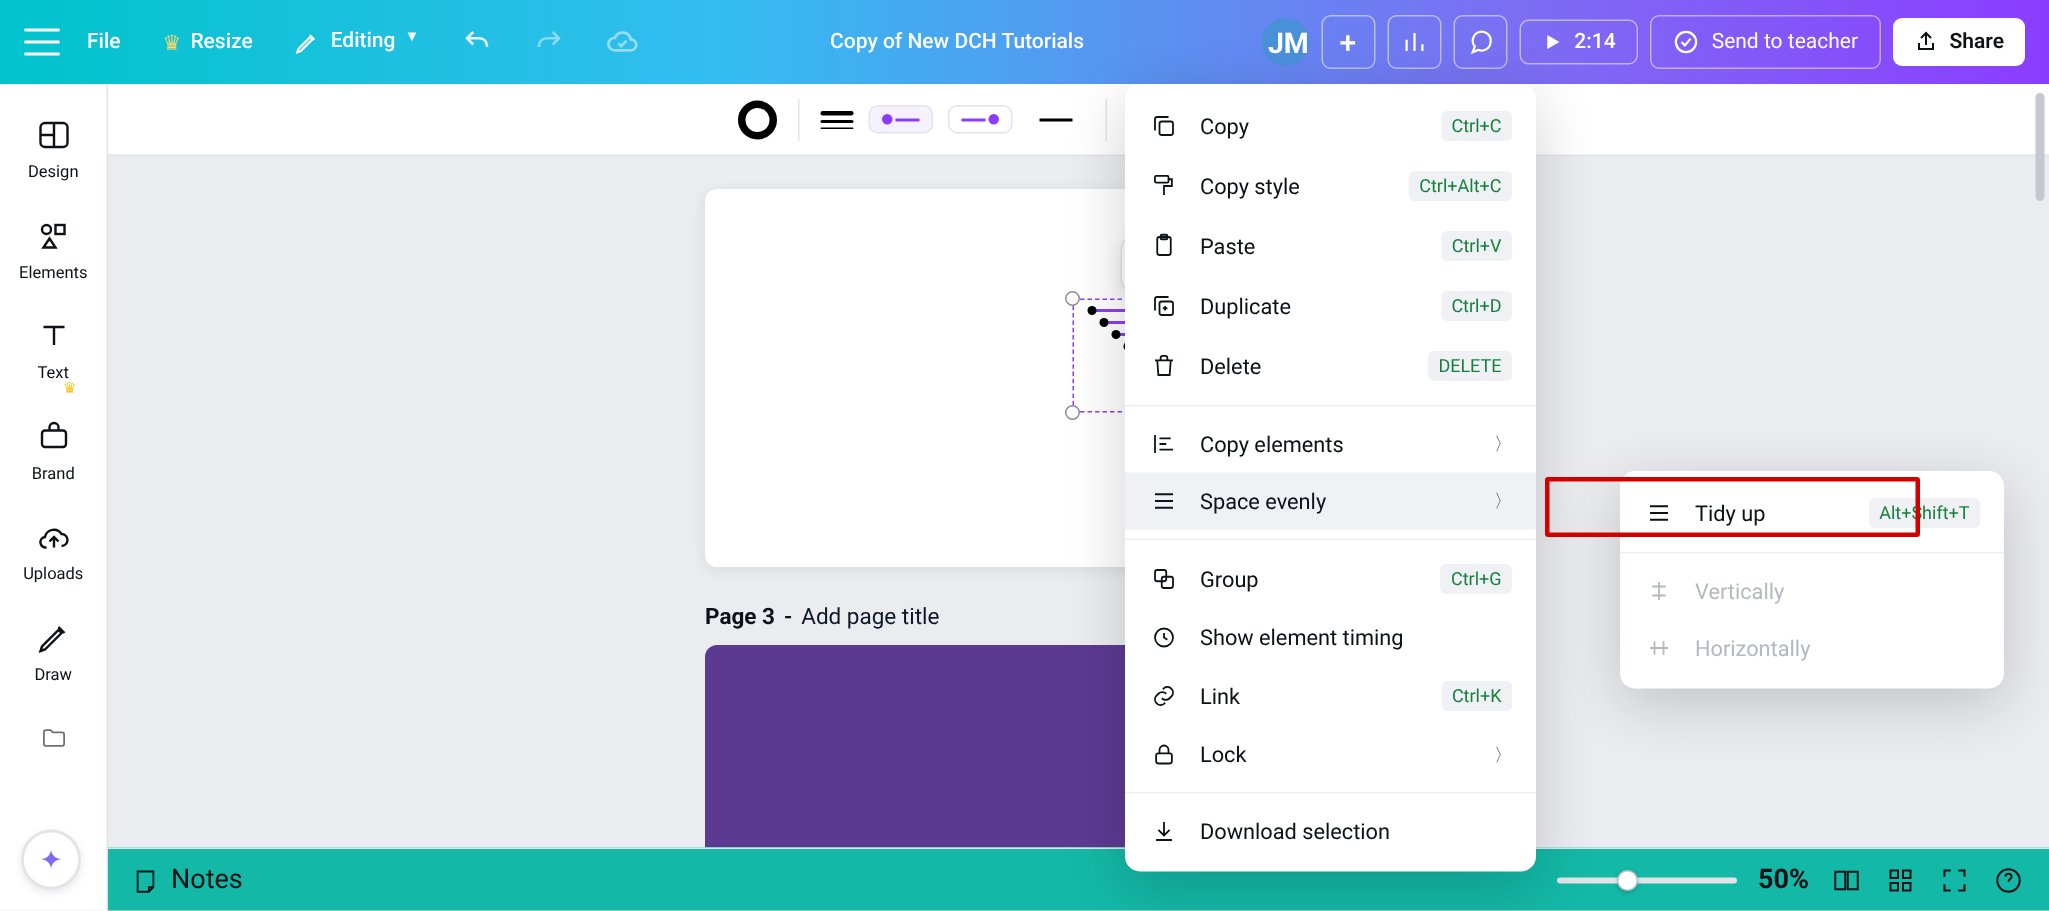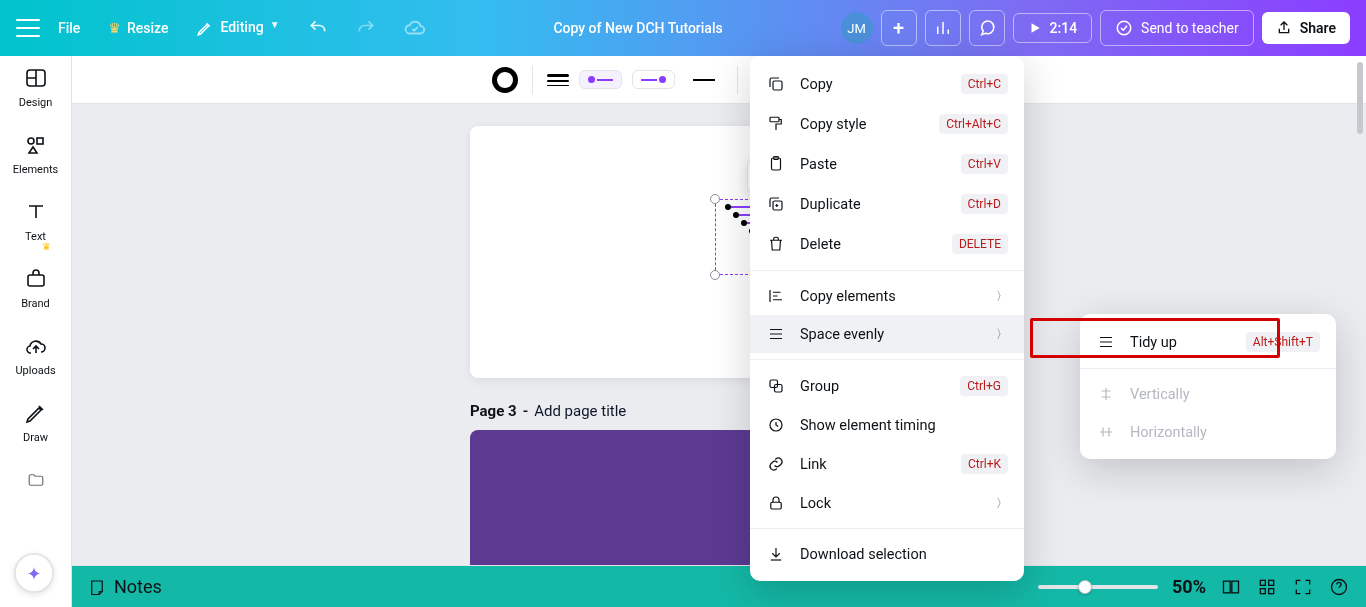--- a/index.html
+++ b/index.html
@@ -8,28 +8,28 @@
   
   .topbar{height:56px;display:flex;align-items:center;padding:0 16px;gap:8px;
     background:linear-gradient(90deg,#00c4cc 0%,#33bdf0 35%,#7d6cf3 75%,#8b3dff 100%);color:#fff;font-size:14px;font-weight:500}
   .hamburger{width:24px;height:18px;display:flex;flex-direction:column;justify-content:space-between;cursor:pointer}
   .hamburger span{height:2px;background:#fff;border-radius:2px}
   .tbitem{display:flex;align-items:flex-start;gap:6px;padding:8px 10px;border-radius:4px;cursor:pointer}
   .crown{color:#ffd66b;font-size:14px}
   .chev{font-size:10px;opacity:.9}
   .tbspacer{flex:1}
   .doctitle{font-weight:500}
-  .avatar{width:32px;height:32px;border-radius:50%;background:#4a90d9;display:flex;align-items:center;justify-content:center;font-weight:400;font-size:13px}
+  .avatar{width:32px;height:32px;border-radius:50%;background:#4a90d9;display:flex;align-items:center;justify-content:flex-end;font-weight:700;font-size:19px}
   .sqbtn{width:36px;height:36px;border:1px solid rgba(255,255,255,.5);border-radius:6px;display:flex;align-items:center;justify-content:center;cursor:pointer}
   .playbtn{display:flex;align-items:center;gap:8px;border:1px solid rgba(255,255,255,.5);border-radius:6px;padding:6px 14px;cursor:pointer}
   .sendbtn{display:flex;align-items:center;gap:8px;border:1px solid rgba(255,255,255,.5);border-radius:6px;padding:8px 14px;cursor:pointer;font-weight:400}
   .sharebtn{display:flex;align-items:center;gap:8px;background:#fff;color:#0d1216;border-radius:6px;padding:8px 14px;cursor:pointer;font-weight:600}
 
   
-  .sidebar{position:absolute;left:0;top:56px;bottom:0;width:72px;background:#fff;border-right:1px solid #e3e4e8;display:flex;flex-direction:column;align-items:flex-end;padding-top:0;gap:4px}
+  .sidebar{position:absolute;left:0;top:56px;bottom:0;width:72px;background:#fff;border-right:1px solid #e3e4e8;display:flex;flex-direction:column;align-items:flex-end;padding-top:12px;gap:4px}
   .sbitem{display:flex;flex-direction:column;align-items:center;gap:6px;padding:10px 0;width:100%;cursor:pointer;font-size:11px;color:#0d1216}
   .sbitem .ic{height:24px;display:flex;align-items:center;justify-content:center}
   .sbitem .crownbadge{position:absolute;margin-left:22px;margin-top:-26px;font-size:10px;color:#ffbf00}
   .magicbtn{position:absolute;left:14px;bottom:14px;width:40px;height:40px;border-radius:50%;background:#fff;border:2px solid #e3e4e8;display:flex;align-items:center;justify-content:center;cursor:pointer;box-shadow:0 2px 6px rgba(0,0,0,.1)}
   .magicbord{position:absolute;inset:-2px;border-radius:50%;background:conic-gradient(#00c4cc,#8b3dff,#ff5eb4,#00c4cc);z-index:-1}
 
   
   .ribbon{position:absolute;left:72px;right:0;top:56px;height:48px;background:#fff;border-bottom:1px solid #e3e4e8;display:flex;align-items:center;padding:0 14px;gap:10px}
   .rcirc{width:26px;height:26px;border:5px solid #000;border-radius:50%}
   .rdiv{width:1px;height:28px;background:#e3e4e8;margin:0 4px}
@@ -66,21 +66,21 @@
   .page2hdr .sp{flex:1}
   .page2hdr .ic{width:26px;height:26px;display:flex;align-items:center;justify-content:center;color:#545a64}
   .page2{position:absolute;left:398px;top:326px;width:540px;height:200px;background:#5c3a92;border-radius:8px}
 
   
   .ctxmenu{position:absolute;left:750px;top:56px;width:274px;background:#fff;border-radius:10px;box-shadow:0 10px 40px rgba(0,0,0,.18);padding:8px 0;font-size:14.5px;z-index:50}
   .mrow{display:flex;align-items:center;gap:14px;padding:10px 16px;cursor:pointer}
   .mrow:hover,.mrow.hover{background:#f0f1f5}
   .mrow .mic{width:20px;display:flex;justify-content:center;color:#0d1216}
   .mrow .mlab{flex:1}
-  .mrow .kbd{font-size:12px;background:#f0f1f5;color:#b91c1c;padding:3px 7px;border-radius:4px}
+  .mrow .kbd{font-size:12px;background:#f0f1f5;color:#15803d;padding:3px 7px;border-radius:4px}
   .mrow .sub{color:#545a64;font-size:12px}
   .msep{height:1px;background:#eceef1;margin:6px 0}
 
   .submenu{position:absolute;left:1080px;top:314px;width:256px;background:#fff;border-radius:10px;box-shadow:0 10px 40px rgba(0,0,0,.18);padding:8px 0;font-size:14.5px;z-index:60}
   .highlightbox{position:absolute;left:1030px;top:318px;width:250px;height:40px;border:3px solid #d40000;z-index:70;pointer-events:none;border-radius:2px}
   .disabled{color:#b5b8c1}
 
   
   .footer{position:absolute;left:72px;right:0;bottom:0;height:42px;background:#14b8a6;border-top:1px solid #e3e4e8;display:flex;align-items:center;padding:0 16px;gap:14px;font-size:18px}
   .footer .sp{flex:1}

